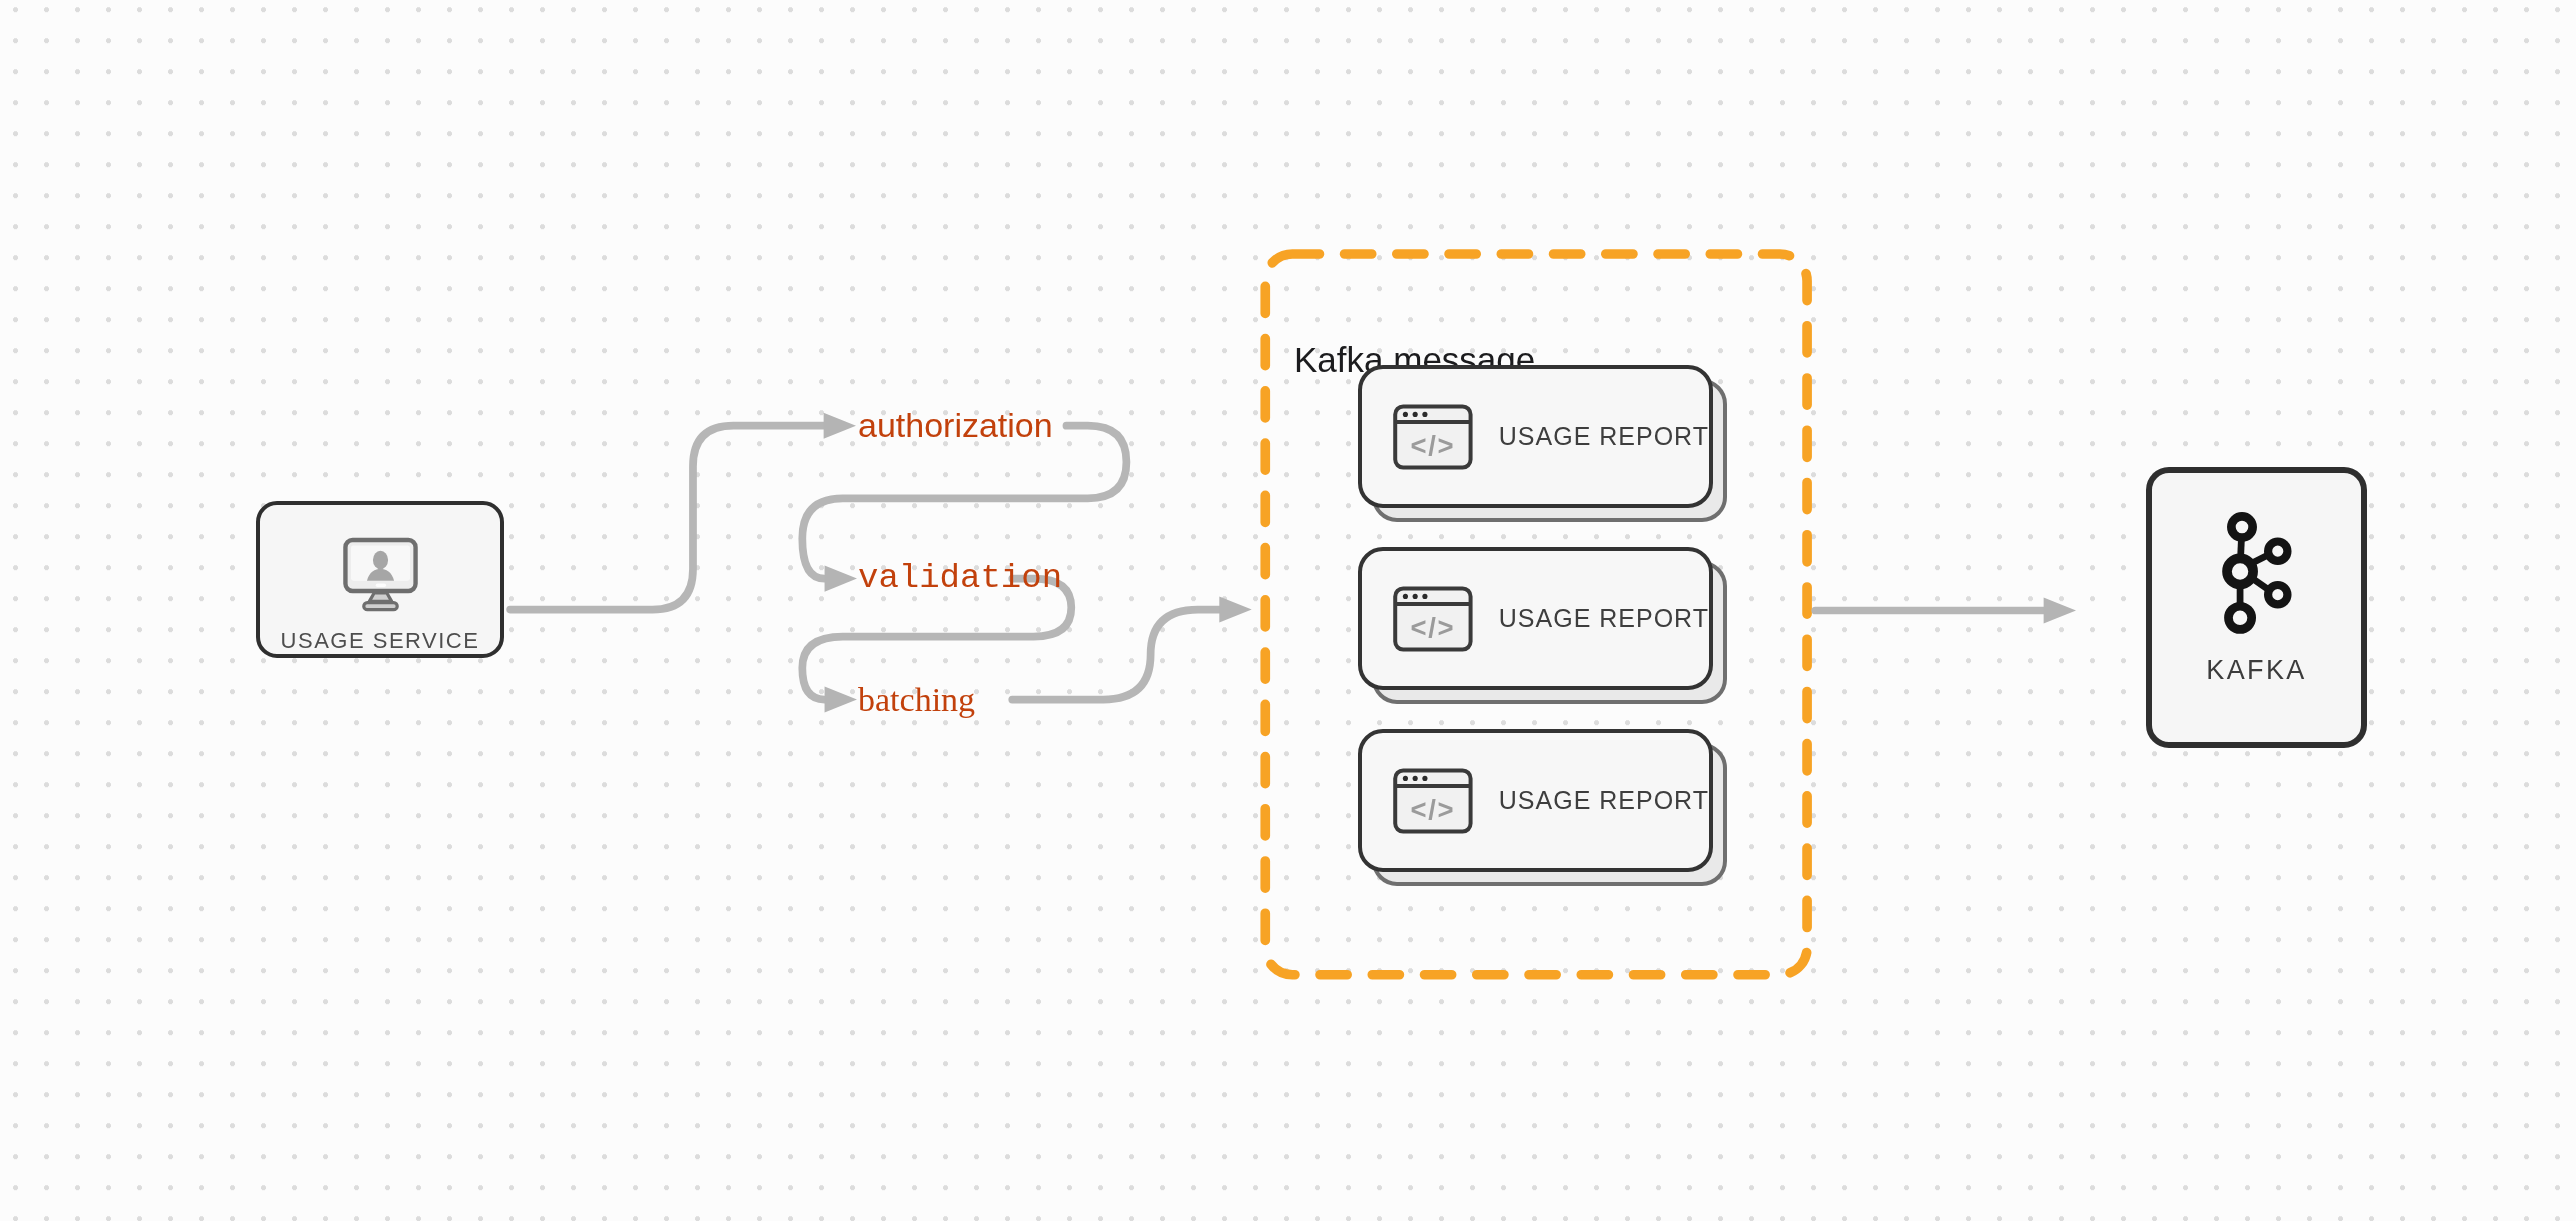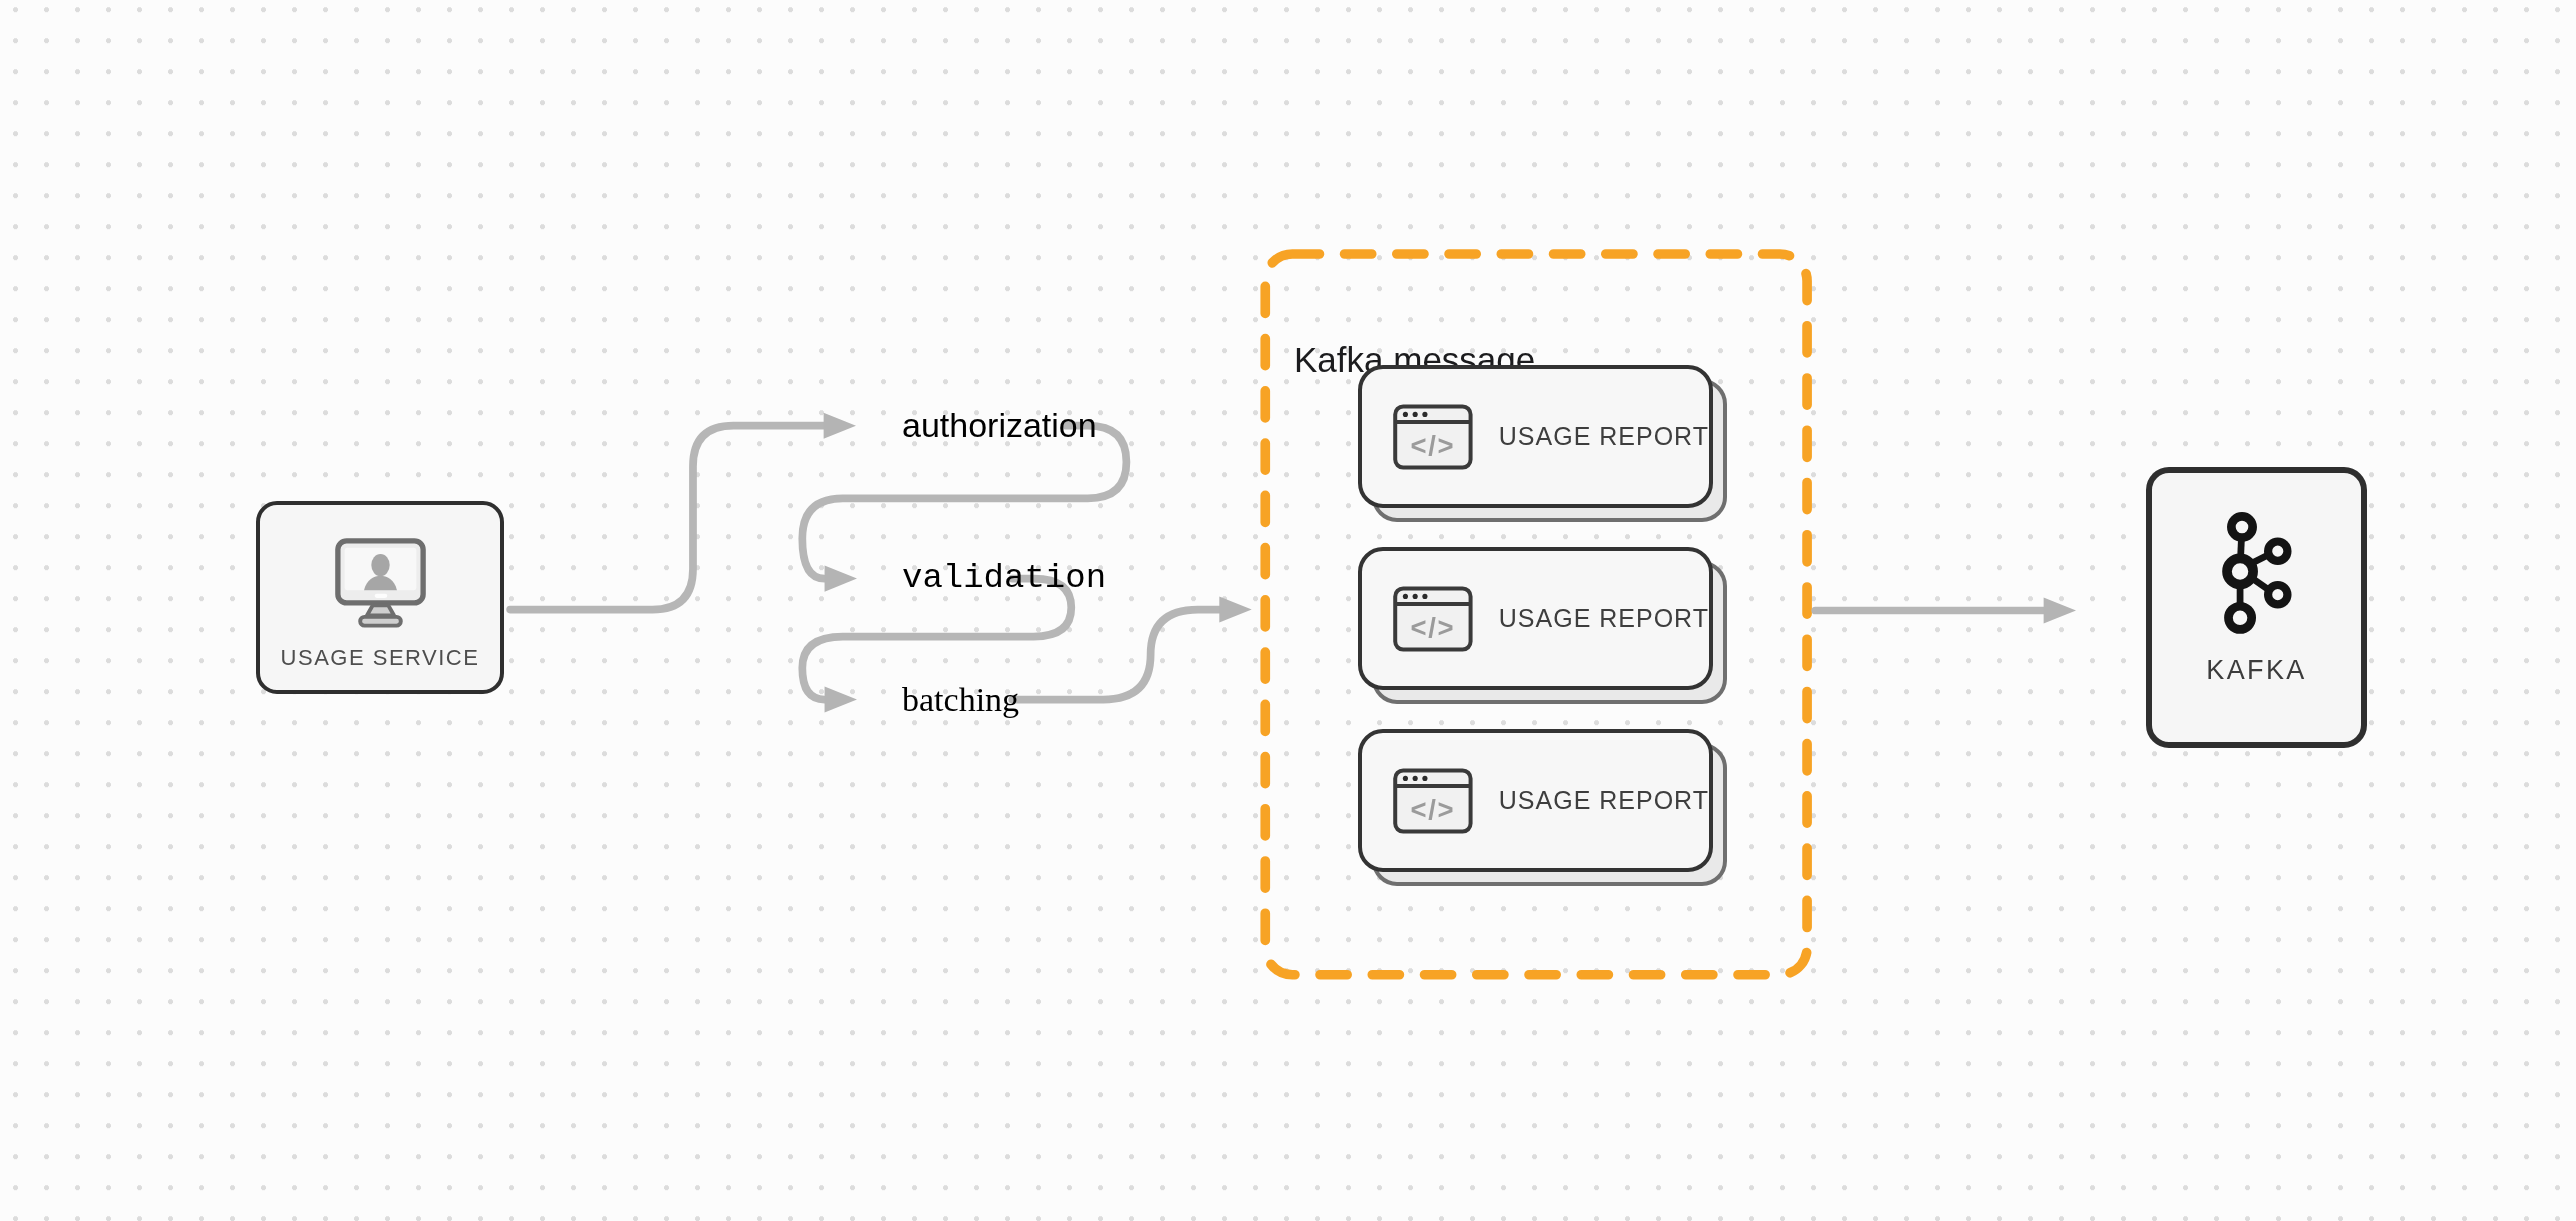--- a/index.html
+++ b/index.html
@@ -8,28 +8,28 @@
     background-color:#fcfcfc;
     background-image:radial-gradient(circle,#dcdcdc 2.3px,rgba(0,0,0,0) 2.5px);
     background-size:31px 31px;background-position:0 -5.8px;
     font-family:"Liberation Sans",sans-serif;
   }
   .arrows{position:absolute;left:0;top:0;width:2576px;height:1221px;pointer-events:none;}
 
   
   .node{position:absolute;box-sizing:border-box;background:#f6f6f6;border:4.8px solid #2f2f2f;
         display:flex;flex-direction:column;align-items:center;}
-  .node-usage{left:256px;top:501px;width:248px;height:193px;border-radius:21px;padding-top:31px;}
+  .node-usage{left:256px;top:501px;width:248px;height:157px;border-radius:21px;padding-top:31px;}
   .node-usage .node-label{margin-top:15.5px;font-size:22px;letter-spacing:1.5px;color:#4e4e4e;font-weight:500;}
   .node-kafka{left:2098px;top:467px;width:221px;height:281px;border-radius:23px;border-width:6.8px;padding-top:25px;margin-left:48px;}
   .node-kafka .node-label{margin-top:11.6px;font-size:27px;letter-spacing:2.4px;color:#3c3c3c;font-weight:500;}
 
   
-  .step-label{position:absolute;left:902px;height:43px;line-height:43px;
-              font-size:34px;font-weight:500;color:#000000;white-space:nowrap;}
+  .step-label{position:absolute;left:858px;height:43px;line-height:43px;
+              font-size:34px;font-weight:500;color:#c2410c;white-space:nowrap;}
   .step-auth{top:404px;}
   .step-valid{top:557px;font-family:Liberation Mono, monospace;}
   .step-batch{top:678px;font-family:Liberation Serif, serif;}
 
   
   .group-title{position:absolute;left:1294px;top:293px;height:45px;line-height:45px;
                font-size:35px;font-weight:500;color:#1c1c1e;white-space:nowrap;margin-top:44px;}
 
   
   .card{position:absolute;left:1358px;width:355px;height:143px;}

